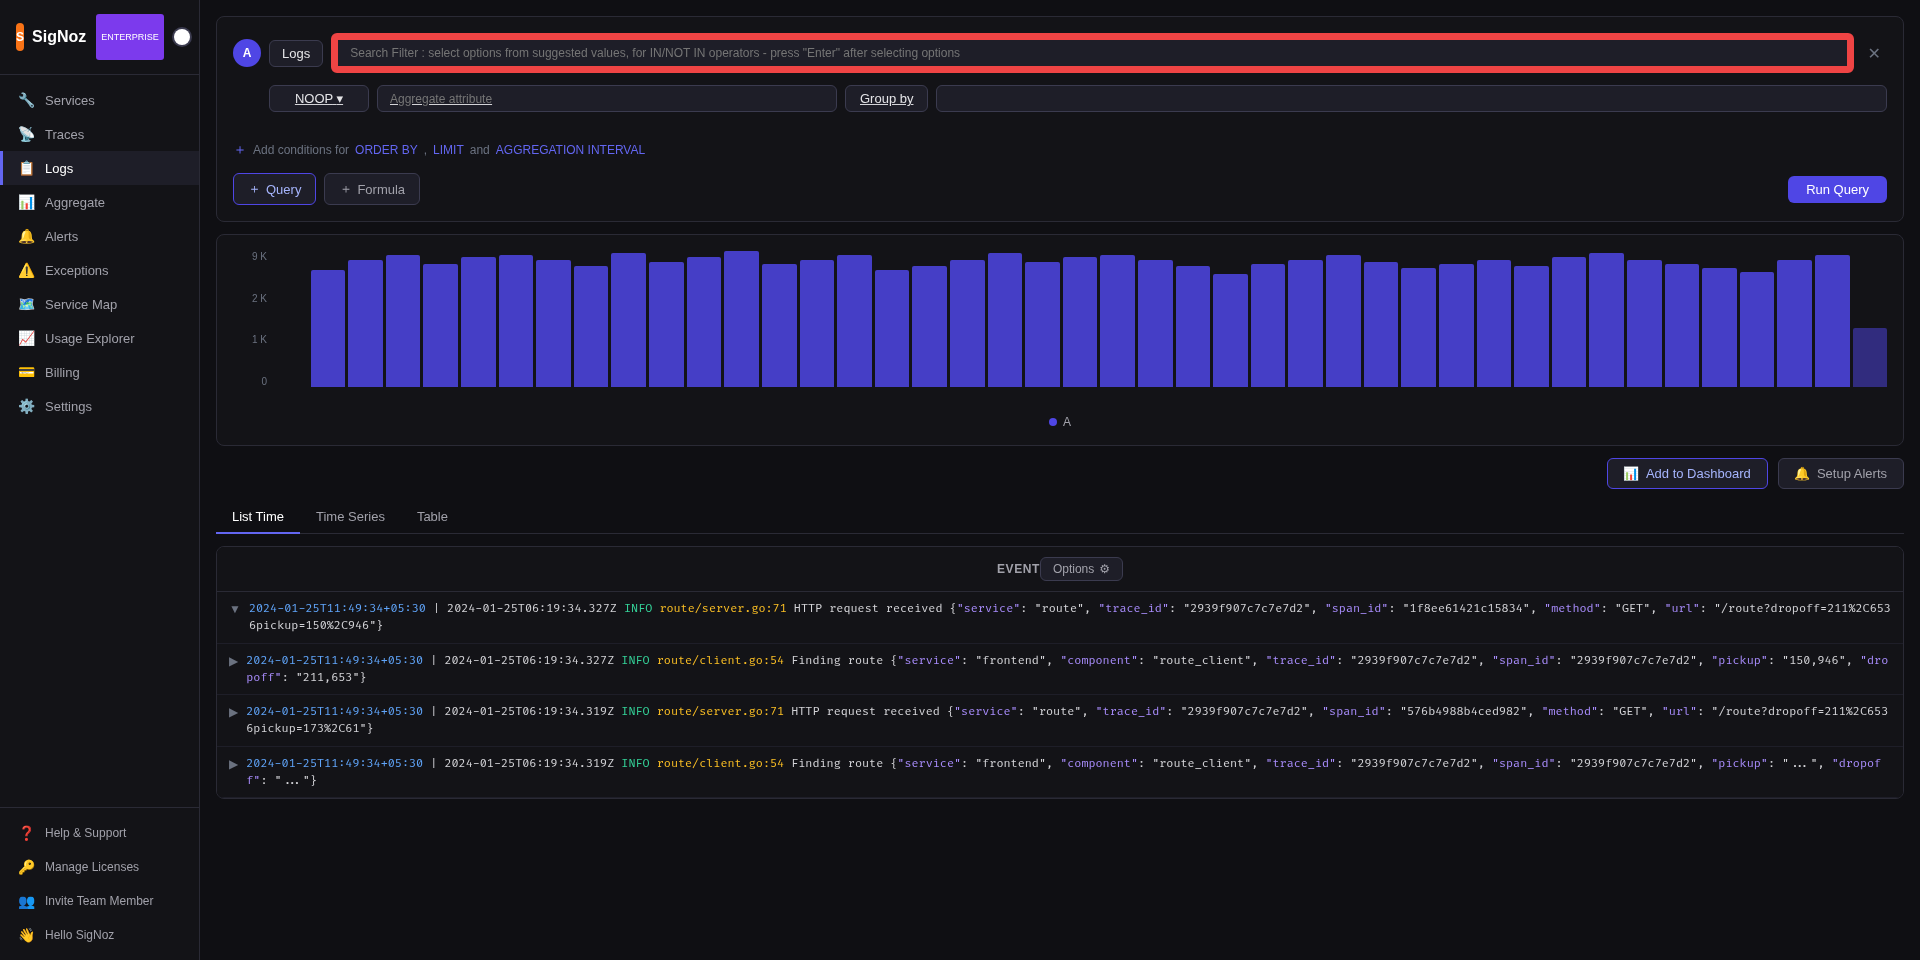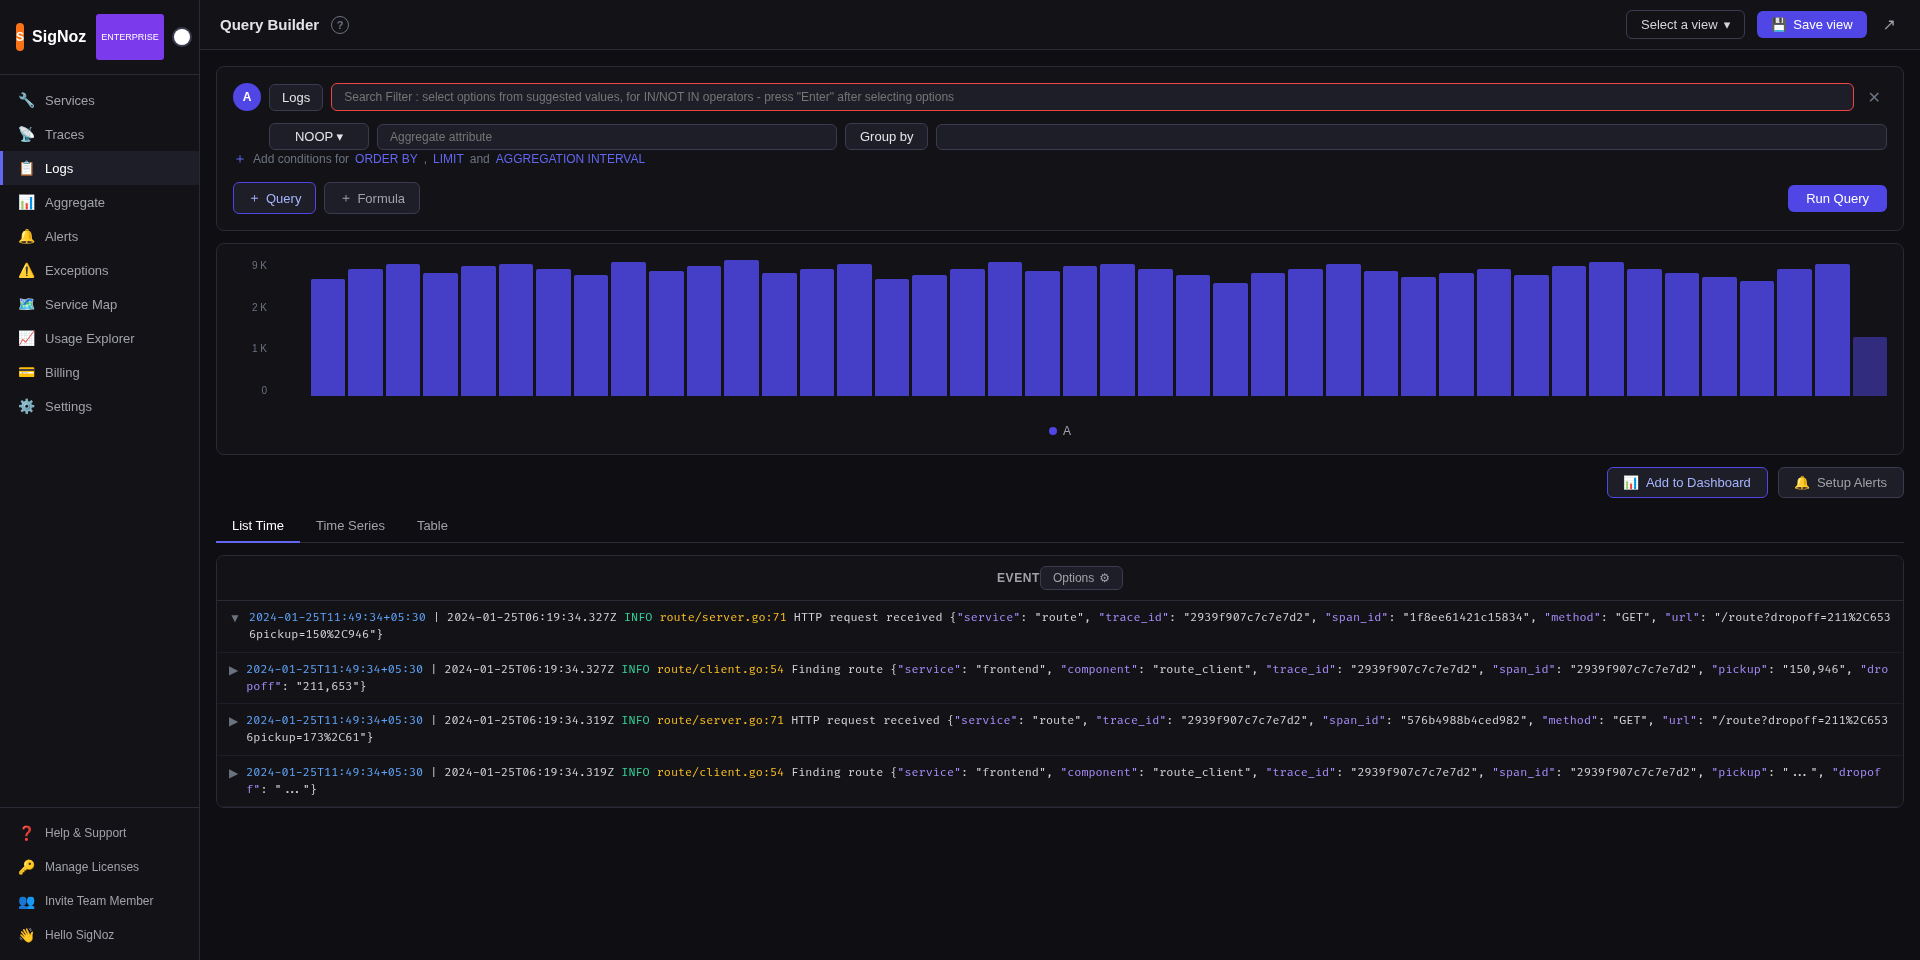--- a/index.html
+++ b/index.html
@@ -155,40 +155,40 @@
       border: 1px solid #3b3b4f;
       color: #e4e4e7;
       padding: 5px 12px;
       border-radius: 6px;
       cursor: pointer;
       font-size: 13px;
     }
     .query-filter-input {
       flex: 1;
       background: #1e1e28;
-      border: 1px solid #ef4444;
+      border: 7px solid #ef4444;
       color: #a1a1aa;
       padding: 6px 12px;
       border-radius: 6px;
       font-size: 12px;
       outline: none;
     }
     .close-query-btn {
       background: transparent;
       border: none;
       color: #6b7280;
       cursor: pointer;
       font-size: 16px;
       padding: 2px 6px;
     }
     .query-row2 {
       display: flex;
-      align-items: center;
       gap: 8px;
-      margin-bottom: 0;
+      margin-bottom: 29px;
+      text-decoration: underline;
     }
     .noop-select {
       background: #1e1e28;
       border: 1px solid #3b3b4f;
       color: #e4e4e7;
       padding: 5px 10px;
       border-radius: 6px;
       font-size: 13px;
       cursor: pointer;
       min-width: 100px;
@@ -512,36 +512,20 @@
     </div>
     <div class="nav-item">
       <span class="nav-icon">👋</span>
       <span>Hello SigNoz</span>
     </div>
   </div>
 </div>
 
 <div class="main">
 
-  <div class="header">
-    <span class="header-title">Query Builder</span>
-    <div class="help-icon">?</div>
-    <div class="header-spacer"></div>
-    <button class="select-view-btn">
-      <span>Select a view</span>
-      <span>▾</span>
-    </button>
-    <button class="save-view-btn">
-      <span>💾</span>
-      <span>Save view</span>
-    </button>
-    <button class="share-btn">
-      <span>↗</span>
-    </button>
-  </div>
 
   <div class="content">
 
     <div class="query-panel">
 
       <div class="query-row">
         <div class="query-label">A</div>
         <button class="query-source-btn">Logs</button>
         <input class="query-filter-input" readonly="" placeholder="Search Filter : select options from suggested values, for IN/NOT IN operators - press &quot;Enter&quot; after selecting options" style="">
         <button class="close-query-btn">✕</button>

